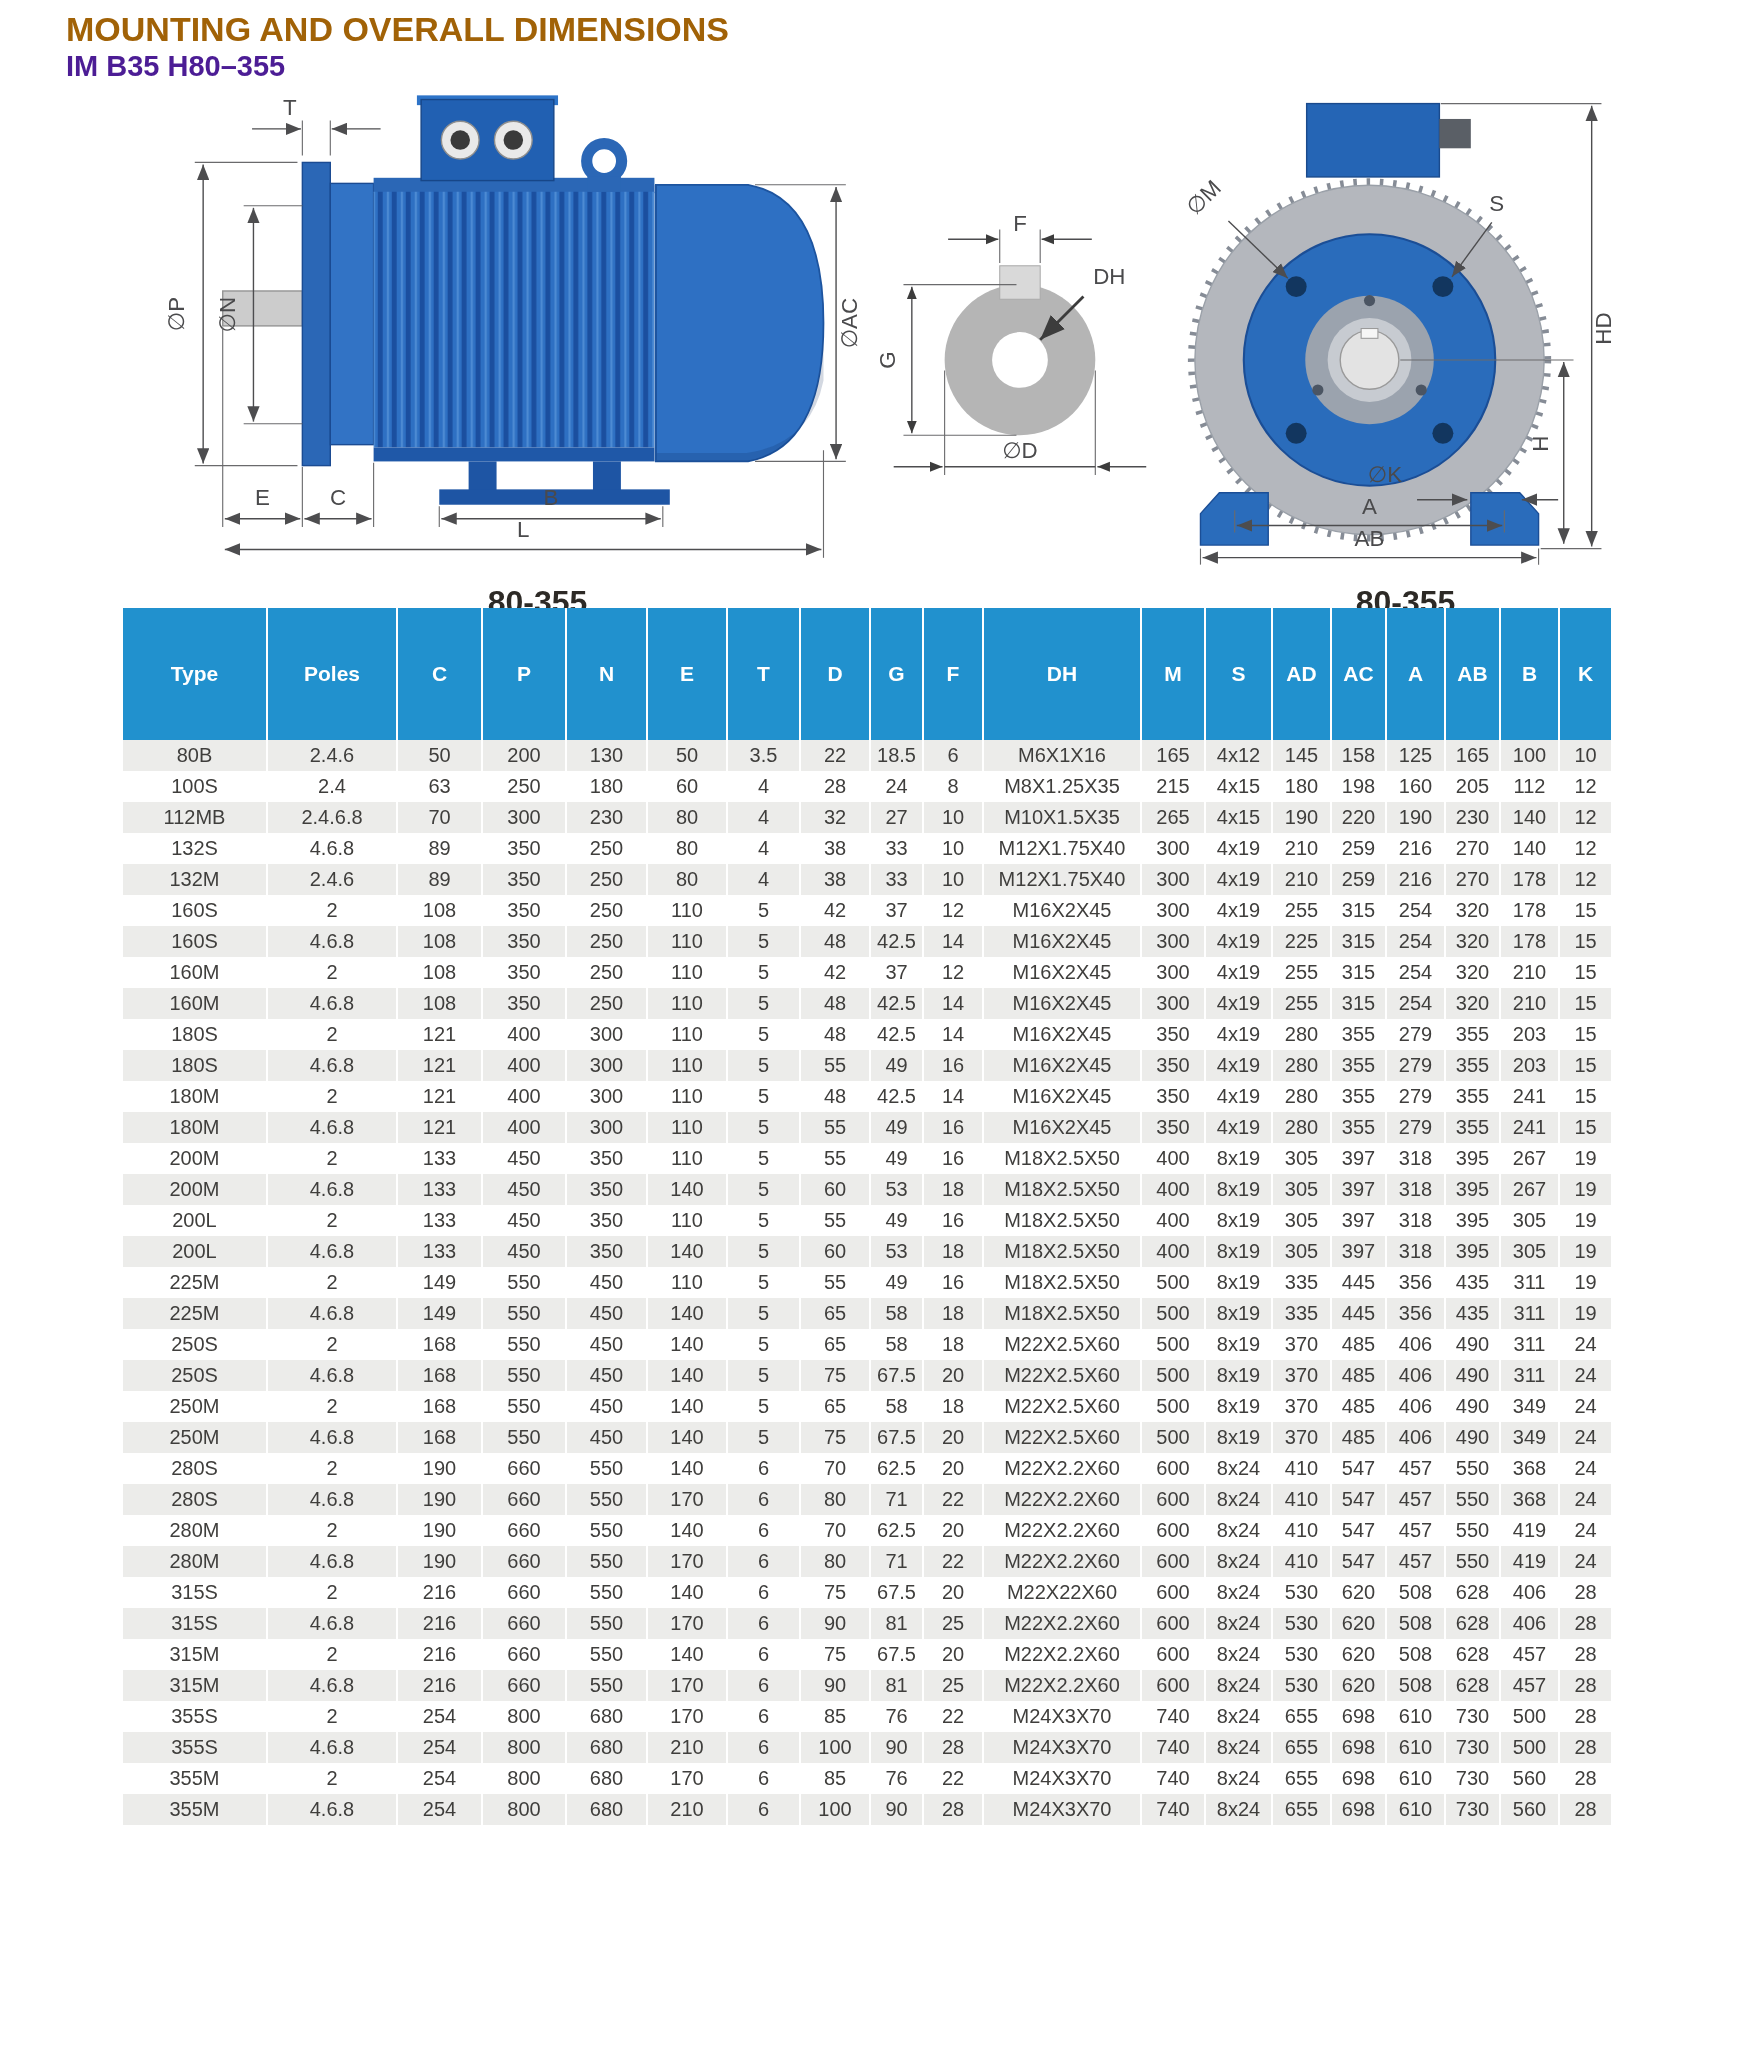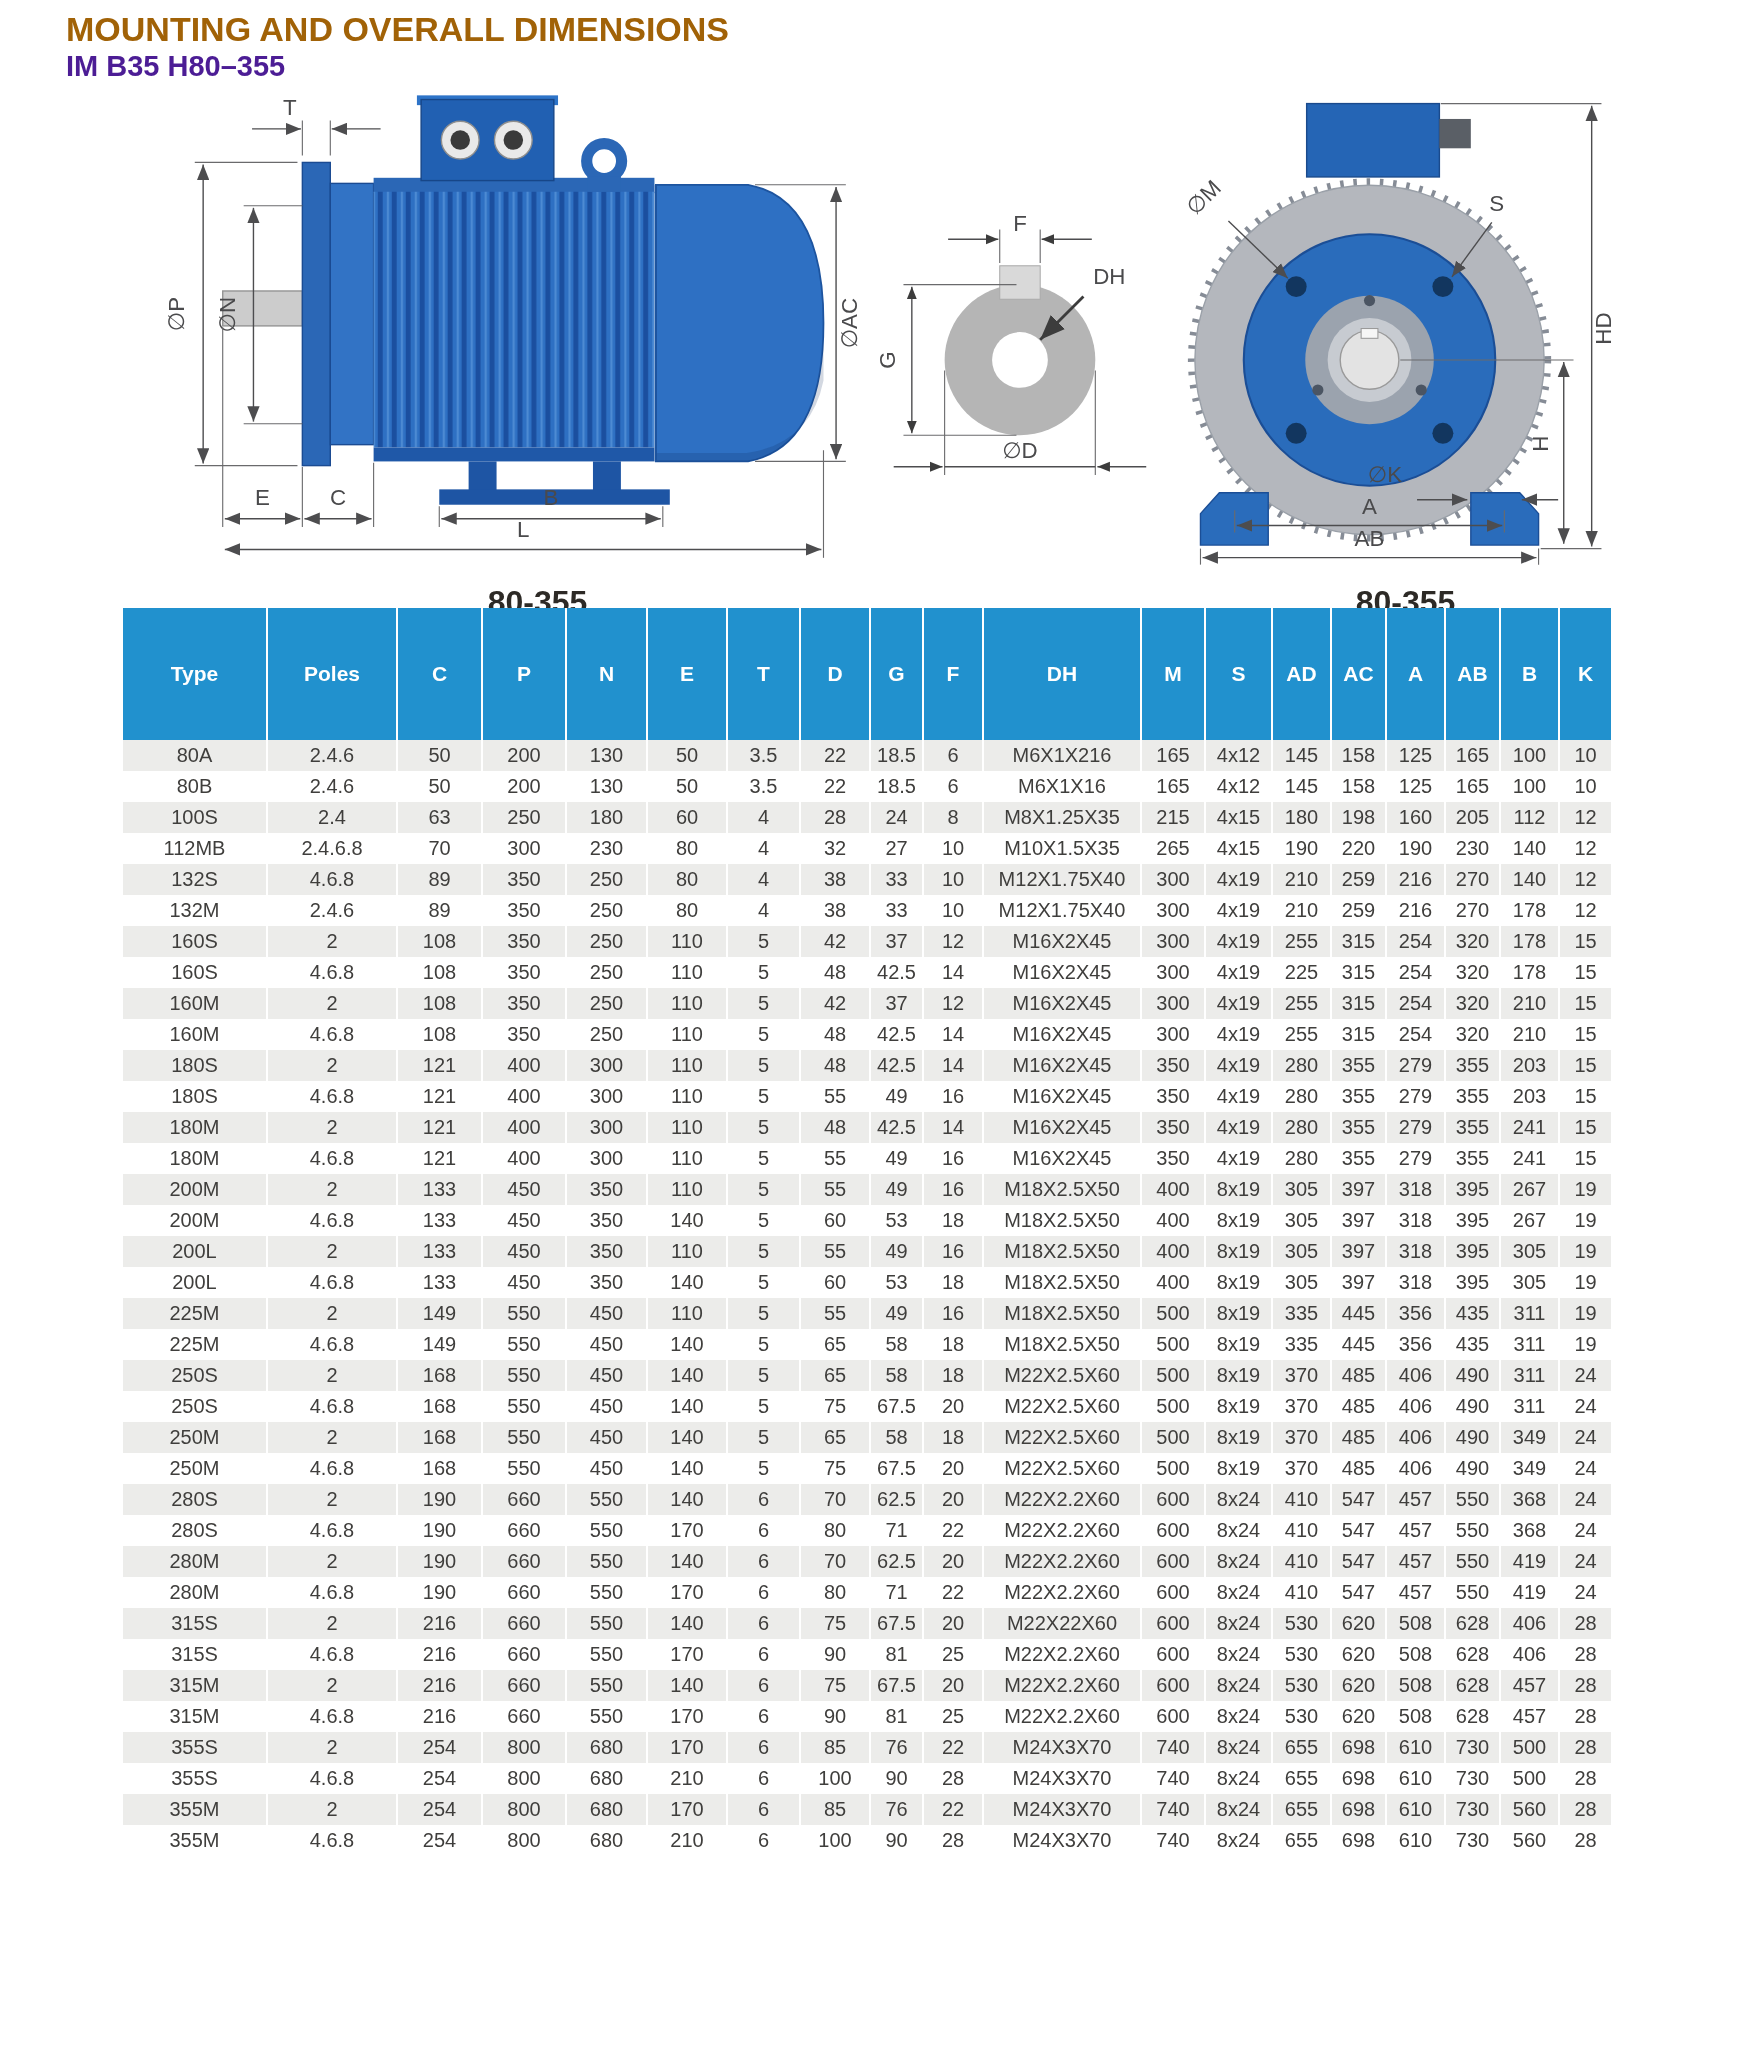--- a/index.html
+++ b/index.html
@@ -235,41 +235,20 @@
         <th>AD</th>
         <th>AC</th>
         <th>A</th>
         <th>AB</th>
         <th>B</th>
         <th>K</th>
       </tr>
   </thead>
   <tbody>
       <tr>
-        <td>80A</td>
-        <td>2.4.6</td>
-        <td>50</td>
-        <td>200</td>
-        <td>130</td>
-        <td>50</td>
-        <td>3.5</td>
-        <td>22</td>
-        <td>18.5</td>
-        <td>6</td>
-        <td>M6X1X216</td>
-        <td>165</td>
-        <td>4x12</td>
-        <td>145</td>
-        <td>158</td>
-        <td>125</td>
-        <td>165</td>
-        <td>100</td>
-        <td>10</td>
-      </tr>
-      <tr>
         <td>80B</td>
         <td>2.4.6</td>
         <td>50</td>
         <td>200</td>
         <td>130</td>
         <td>50</td>
         <td>3.5</td>
         <td>22</td>
         <td>18.5</td>
         <td>6</td>

